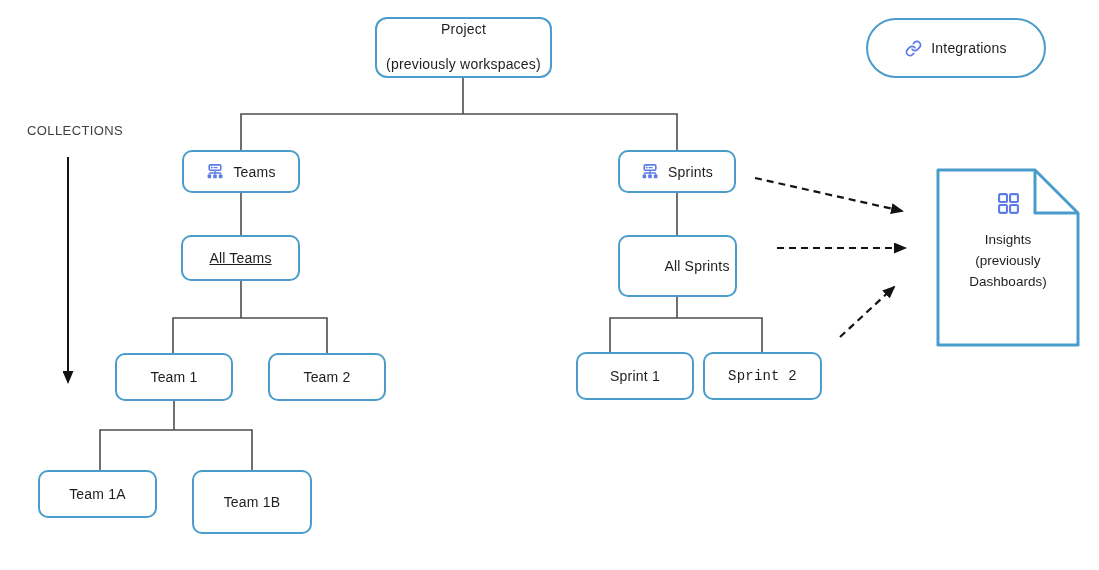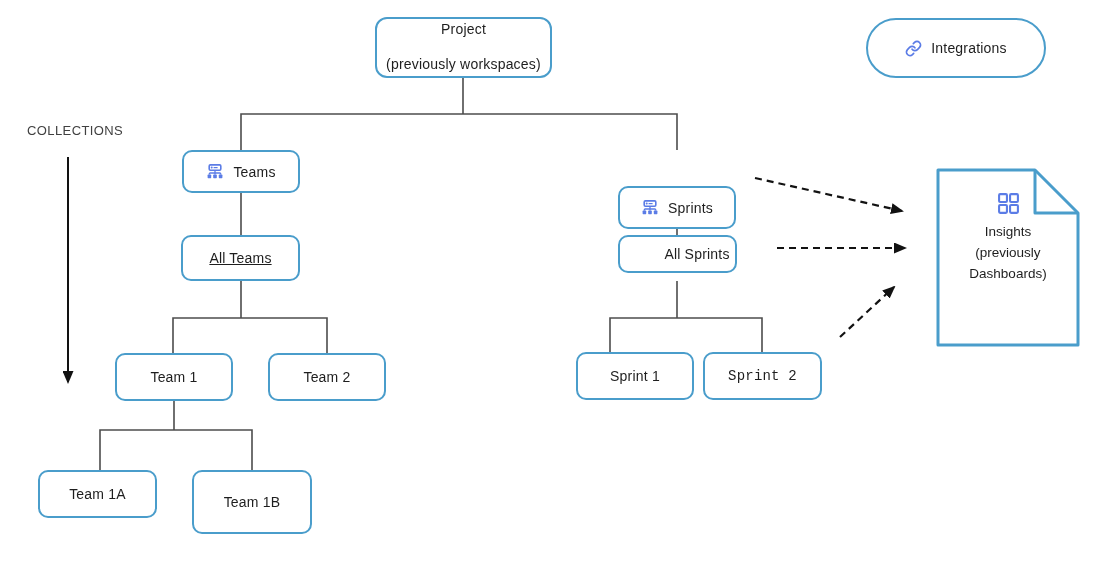--- a/index.html
+++ b/index.html
@@ -23,21 +23,21 @@
     font-size:14px;gap:9px;letter-spacing:.2px;white-space:nowrap;
   }
   .node .icn{display:flex;align-items:center;justify-content:center;flex:0 0 auto;}
   .multiline{flex-direction:column;gap:0;line-height:1.55;border-radius:12px;text-align:center;justify-content:space-between;}
   .pill{border-radius:30px;}
   .collections-label{
     position:absolute;left:27px;top:123px;font-size:13px;letter-spacing:.4px;color:#404040;
   }
   .insights-content{
     position:absolute;left:938px;top:192px;width:140px;
-    display:flex;flex-direction:column;align-items:center;
+    display:flex;flex-direction:column;align-items:center;gap:8px;
     text-align:center;font-size:13.5px;line-height:1.55;
   }
   .insights-content .lines span{display:block;}
 </style>
 </head>
 <body>
 
 <div class="canvas">
 
   <svg class="layer" width="1099" height="570" viewBox="0 0 1099 570">
@@ -99,21 +99,21 @@
           <circle cx="5.7" cy="3.6" r="1"></circle>
           <rect x="1.6" y="10.6" width="3.6" height="3.6" rx="0.6"></rect>
           <rect x="7.2" y="10.6" width="3.6" height="3.6" rx="0.6"></rect>
           <rect x="12.8" y="10.6" width="3.6" height="3.6" rx="0.6"></rect>
         </g>
       </svg>
     </span>
     <span>Teams</span>
   </div>
 
-  <div class="node" style="left:618px;top:150px;width:118px;height:43px;margin-top:36px;">
+  <div class="node" style="left:618px;top:150px;width:118px;height:43px;">
     <span class="icn">
       <svg width="18" height="16" viewBox="0 0 18 16">
         <g fill="none" style="stroke:var(--icon-blue,#5b7ce6)">
           <rect x="3.2" y="0.9" width="11.6" height="5.4" rx="1.2" stroke-width="1.6"></rect>
           <path d="M9,6.4 L9,9 M3.4,9 L14.6,9 M3.4,9 L3.4,10.6 M9,9 L9,10.6 M14.6,9 L14.6,10.6" stroke-width="1.3"></path>
           <path d="M7.6,3.6 L11.6,3.6" stroke-width="1.2"></path>
         </g>
         <g style="fill:var(--icon-blue,#5b7ce6)">
           <circle cx="5.7" cy="3.6" r="1"></circle>
           <rect x="1.6" y="10.6" width="3.6" height="3.6" rx="0.6"></rect>
@@ -121,21 +121,21 @@
           <rect x="12.8" y="10.6" width="3.6" height="3.6" rx="0.6"></rect>
         </g>
       </svg>
     </span>
     <span>Sprints</span>
   </div>
 
   <div class="node" style="left:181px;top:235px;width:119px;height:46px;text-decoration:underline;">
     <span>All Teams</span>
   </div>
-  <div class="node" style="left:618px;top:235px;width:119px;height:38px;padding-left:39px;">
+  <div class="node" style="left:618px;top:235px;width:119px;height:62px;padding-left:39px;">
     <span>All Sprints</span>
   </div>
 
   <div class="node" style="left:115px;top:353px;width:118px;height:48px;">
     <span>Team 1</span>
   </div>
   <div class="node" style="left:268px;top:353px;width:118px;height:48px;">
     <span>Team 2</span>
   </div>
 

